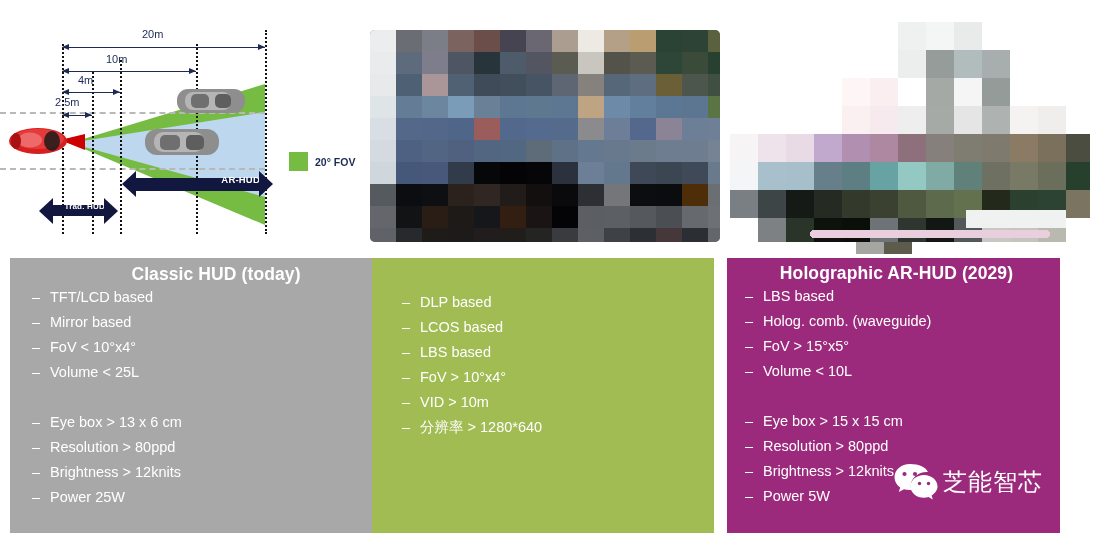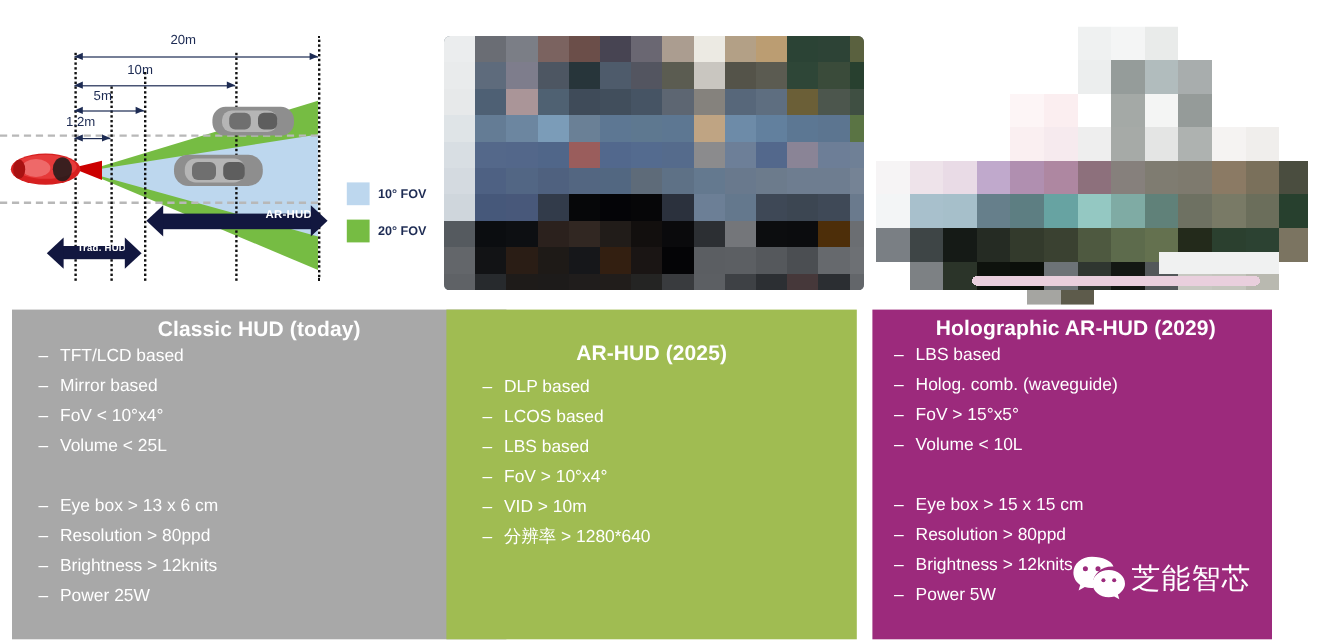--- a/index.html
+++ b/index.html
@@ -213,24 +213,24 @@
   <div class="vdot" style="left:196px; top:44px;  height:190px;"></div>
   <div class="vdot" style="left:265px; top:30px;  height:204px;"></div>
 
   <div class="dimline" style="left:62px; top:47px;  width:203px;"></div>
   <div class="dimlabel" style="left:142px; top:28px;">20m</div>
 
   <div class="dimline" style="left:62px; top:71px;  width:134px;"></div>
   <div class="dimlabel" style="left:106px; top:53px;">10m</div>
 
   <div class="dimline" style="left:62px; top:92px;  width:58px;"></div>
-  <div class="dimlabel" style="left:78px; top:74px;">5m</div>
+  <div class="dimlabel" style="left:78px; top:74px;">4m</div>
 
   <div class="dimline" style="left:62px; top:115px; width:30px;"></div>
-  <div class="dimlabel" style="left:55px; top:96px;">1.2m</div>
+  <div class="dimlabel" style="left:55px; top:96px;">2.5m</div>
 
   <svg style="position:absolute; left:8px; top:121px;" width="60" height="40" viewBox="0 0 60 40">
     <ellipse cx="30" cy="20" rx="29" ry="13" fill="#d62020"></ellipse>
     <ellipse cx="30" cy="18" rx="26" ry="10" fill="#e63a3a"></ellipse>
     <ellipse cx="22" cy="19" rx="12" ry="7.5" fill="#f07575" opacity="0.8"></ellipse>
     <ellipse cx="44" cy="20" rx="8" ry="10" fill="#1b1b1b" opacity="0.85"></ellipse>
     <ellipse cx="8" cy="20" rx="5" ry="8" fill="#a81212"></ellipse>
   </svg>
 
   <svg style="position:absolute; left:175px; top:83px;" width="72" height="36" viewBox="0 0 72 36">
@@ -249,24 +249,20 @@
   <div class="hudarrow" style="left:135px; top:178px; width:125px;">
     <span>AR-HUD</span>
   </div>
   <div class="hudarrow" style="left:52px; top:205px; width:53px; height:11px;">
     <span style="font-size:8px; top:-3px;">Trad. HUD</span>
   </div>
 
 </div>
 
 <div id="legend">
-  <div class="legrow">
-    <div class="legswatch" style="background:#bdd7ee;"></div>
-    <div class="legtext">10° FOV</div>
-  </div>
   <div class="legrow">
     <div class="legswatch" style="background:#76bc43;"></div>
     <div class="legtext">20° FOV</div>
   </div>
 </div>
 
 <div class="photo" style="left:370px; top:30px; width:350px; height:212px; border-radius:5px;">
   <svg class="mosaic" width="350" height="212" shape-rendering="crispEdges">
     <rect width="350" height="212" fill="#6d7a86"></rect>
     <g>
@@ -533,21 +529,20 @@
         <span>Brightness &gt; 12knits</span>
       </li>
     <li>
         <span class="dash">–</span>
         <span>Power 25W</span>
       </li>
   </ul>
 </div>
 
 <div class="panel" id="panel-ar">
-  <h2>AR-HUD (2025)</h2>
   <ul style="margin-top:6px;">
     <li>
         <span class="dash">–</span>
         <span>DLP based</span>
       </li>
     <li>
         <span class="dash">–</span>
         <span>LCOS based</span>
       </li>
     <li>

